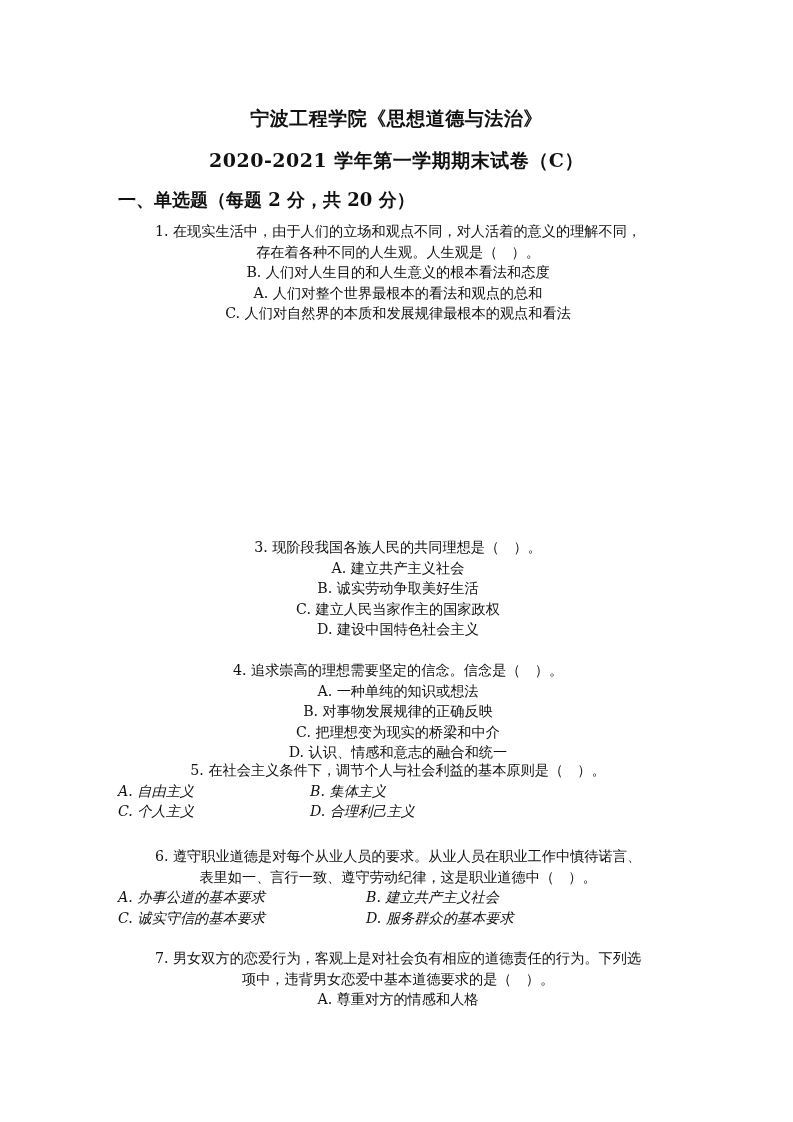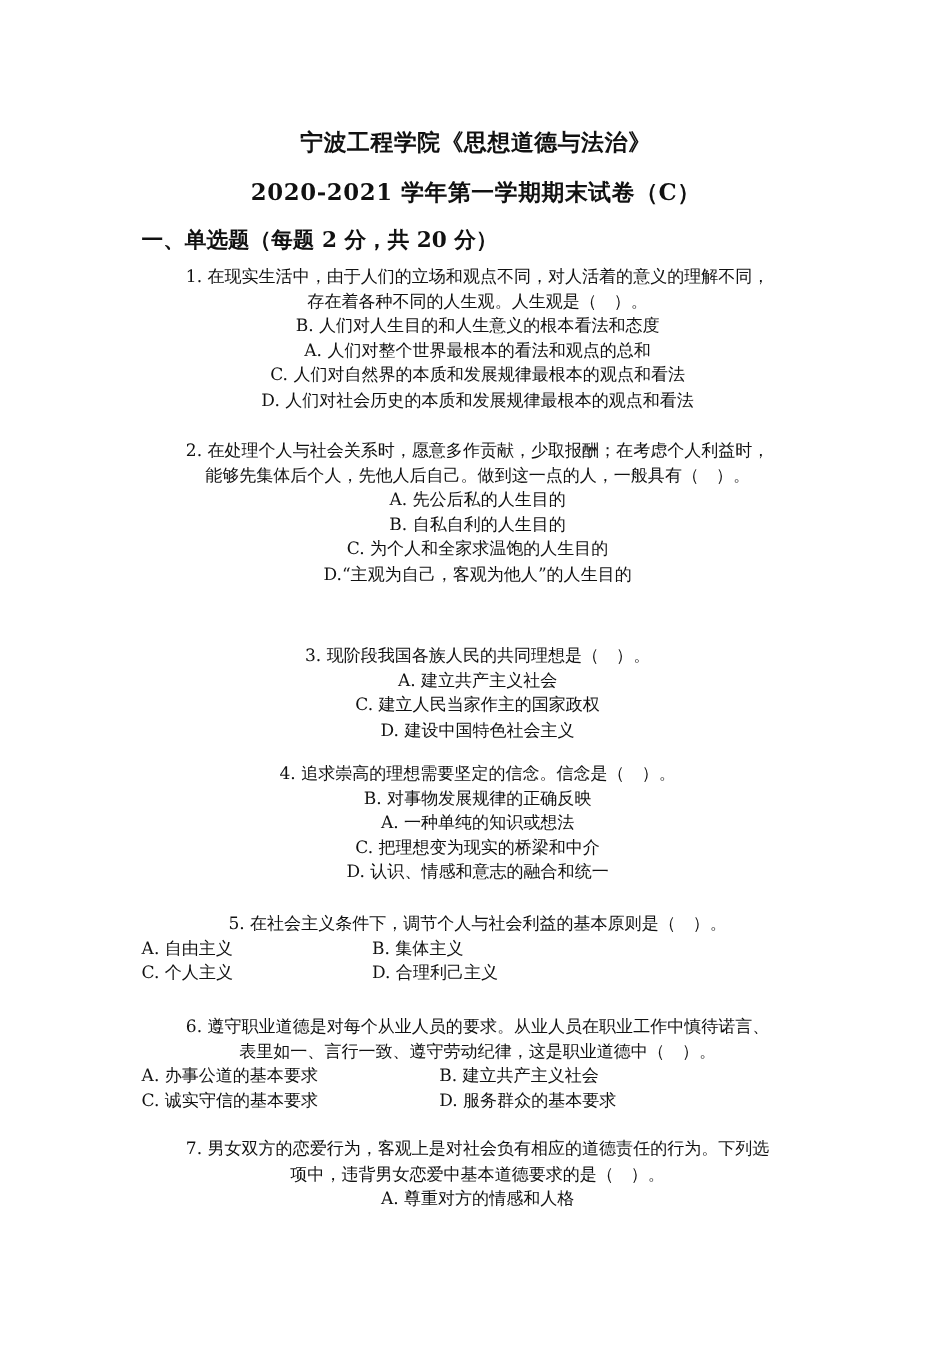--- a/index.html
+++ b/index.html
@@ -6,61 +6,53 @@
   body { width: 793px; height: 1122px; position: relative; overflow: hidden;
          font-family: "DejaVu Serif", "Liberation Serif", serif; color: #111; }
   .page { position: absolute; left: 0; top: 0; width: 793px; height: 1122px; }
   .title { position: absolute; left: 0; width: 793px; text-align: center;
            font-weight: bold; font-size: 19px; letter-spacing: 0.5px; }
   .t1 { top: 106px; }
   .t2 { top: 148px; }
   .section { position: absolute; left: 118px; top: 188px; font-weight: bold; font-size: 18px; }
   .q { position: absolute; left: 118px; width: 560px; font-size: 14.2px; line-height: 20.5px; }
   .line { white-space: nowrap; height: 20.5px; text-align: center; }
-  .row { display: flex; height: 20.5px; white-space: nowrap; }
+  .row { display: flex; height: 20.5px; white-space: nowrap; font-style: italic; }
   .row .c1 { width: 192px; }
   .row.w .c1 { width: 248px; }
 </style>
 </head>
 <body>
 
 <div class="page">
   <div class="title t1">宁波工程学院《思想道德与法治》</div>
   <div class="title t2">2020-2021 学年第一学期期末试卷（C）</div>
   <div class="section">一、单选题（每题 2 分，共 20 分）</div>
 
   <div class="q" style="top:221px">
     <div class="line">1. 在现实生活中，由于人们的立场和观点不同，对人活着的意义的理解不同，</div>
     <div class="line">存在着各种不同的人生观。人生观是（　）。</div>
     <div class="line">B. 人们对人生目的和人生意义的根本看法和态度</div>
     <div class="line">A. 人们对整个世界最根本的看法和观点的总和</div>
     <div class="line">C. 人们对自然界的本质和发展规律最根本的观点和看法</div>
-    <div class="line">D. 人们对社会历史的本质和发展规律最根本的观点和看法</div>
   </div>
 
-  <div class="q" style="top:366px">
-    <div class="line">2. 在处理个人与社会关系时，愿意多作贡献，少取报酬；在考虑个人利益时，</div>
-    <div class="line">能够先集体后个人，先他人后自己。做到这一点的人，一般具有（　）。</div>
-    <div class="line">A. 先公后私的人生目的</div>
-    <div class="line">B. 自私自利的人生目的</div>
-    <div class="line">C. 为个人和全家求温饱的人生目的</div>
-    <div class="line">D.“主观为自己，客观为他人”的人生目的</div>
-  </div>
 
   <div class="q" style="top:537px">
     <div class="line">3. 现阶段我国各族人民的共同理想是（　）。</div>
     <div class="line">A. 建立共产主义社会</div>
+    <div class="line">B. 诚实劳动争取美好生活</div>
     <div class="line">C. 建立人民当家作主的国家政权</div>
     <div class="line">D. 建设中国特色社会主义</div>
   </div>
 
-  <div class="q" style="top:635px">
+  <div class="q" style="top:660px">
     <div class="line">4. 追求崇高的理想需要坚定的信念。信念是（　）。</div>
+    <div class="line">A. 一种单纯的知识或想法</div>
     <div class="line">B. 对事物发展规律的正确反映</div>
-    <div class="line">A. 一种单纯的知识或想法</div>
     <div class="line">C. 把理想变为现实的桥梁和中介</div>
     <div class="line">D. 认识、情感和意志的融合和统一</div>
   </div>
 
   <div class="q" style="top:760px">
     <div class="line">5. 在社会主义条件下，调节个人与社会利益的基本原则是（　）。</div>
     <div class="row">
       <span class="c1">A. 自由主义</span>
       <span>B. 集体主义</span>
     </div>

